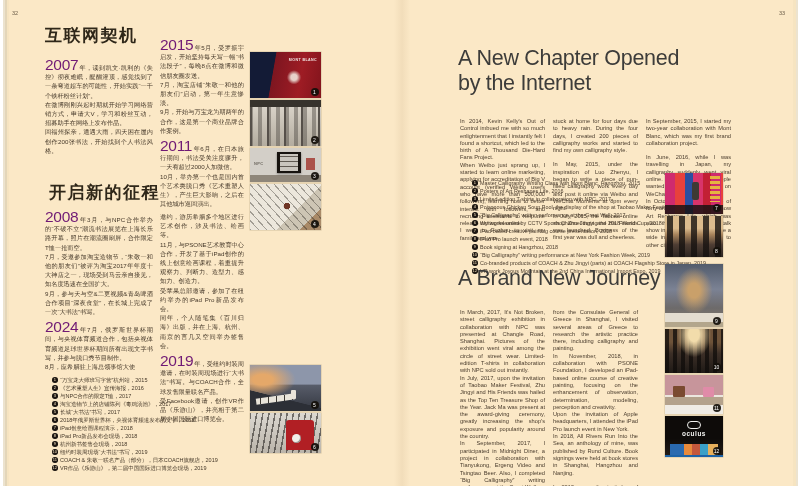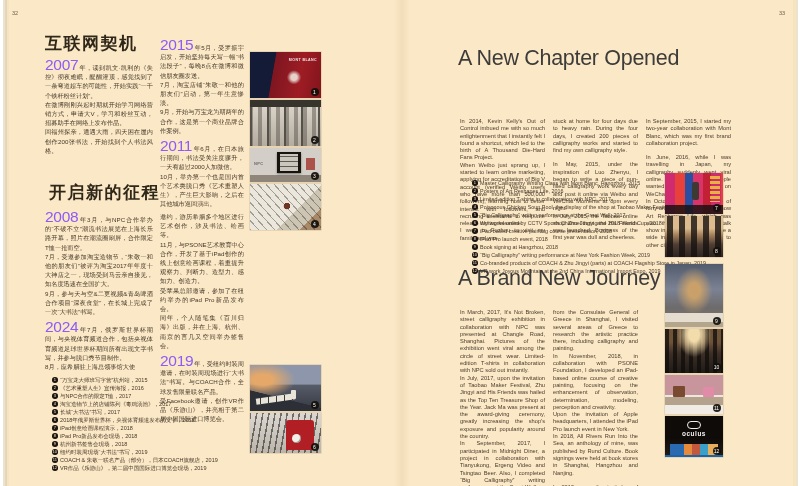--- a/index.html
+++ b/index.html
@@ -11,21 +11,21 @@
   .edge-right{position:absolute;right:0;top:0;bottom:0;width:7px;
     background:linear-gradient(270deg,#ffffff 0 2px,#ece3cf 2px 4px,#f6e4c1 4px 7px);}
   .spine{position:absolute;left:394px;top:0;bottom:0;width:16px;
     background:linear-gradient(90deg,rgba(160,125,80,0) 0,rgba(160,125,80,0.10) 50%,rgba(160,125,80,0) 100%);}
   .pageno{position:absolute;font-size:5.5px;color:#6b5d48;}
 
   
   .cn-h{position:absolute;margin:0;font-size:17px;font-weight:700;letter-spacing:1.5px;color:#2f2719;white-space:nowrap;}
   .cn-col{position:absolute;color:#46392a;font-size:6.2px;line-height:9.2px;text-align:justify;}
   .cn-col p{margin:0;}
-  .yr{font-size:15.5px;letter-spacing:-0.3px;color:#8b5cf6;padding-right:1px;font-weight:400;}
+  .yr{font-size:15.5px;letter-spacing:-0.3px;color:#701a75;padding-right:1px;font-weight:400;}
   .en-h{position:absolute;margin:0;font-size:21.5px;line-height:25px;font-weight:400;
         letter-spacing:-0.3px;color:#3d3c3a;white-space:nowrap;}
   .en-col{position:absolute;color:#4a3c2d;font-size:5.7px;line-height:7.3px;text-align:justify;}
   .en-col p{margin:0;}
   .en-col p.gap{margin-top:7px;}
 
   
   .fig-list{position:absolute;}
   .fig-row{display:flex;align-items:flex-start;margin-bottom:1.6px;}
   .fig-num{flex:0 0 auto;width:5.6px;height:5.6px;border-radius:50%;background:#1d1712;color:#fbe8c6;
@@ -105,21 +105,21 @@
 <body>
 
 <div class="book">
   <div class="edge-left"></div>
   <div class="edge-right"></div>
   <div class="spine"></div>
 
   <div class="pageno" style="left:12px;top:10px">32</div>
   <div class="pageno" style="left:779px;top:10px">33</div>
 
-  <h2 class="cn-h" style="left:45px;top:32px">互联网契机</h2>
+  <h2 class="cn-h" style="left:45px;top:24px">互联网契机</h2>
 
   <div class="cn-col" style="left:45px;top:60px;width:108px">
     <p><span class="yr">2007</span><span>年，读到凯文·凯利的《失控》彻夜难眠，醍醐灌顶，感觉找到了一条弯道超车的可能性，开始实践“一千个铁杆粉丝计划”。</span></p>
     <p>在微博刚刚兴起时期就开始学习网络营销方式，申请大V，学习和粉丝互动，招募助手在网络上发布作品。</p>
     <p>回福州探亲，遭遇大雨，四天困在屋内创作200张书法，开始找到个人书法风格。</p>
   </div>
 
   <h2 class="cn-h" style="left:49px;top:181px">开启新的征程</h2>
 
   <div class="cn-col" style="left:45px;top:212px;width:108px">
@@ -218,21 +218,21 @@
     <span class="gw-paper"></span>
     <span class="gw-figure"></span>
     <span class="badge">5</span>
   </div>
   <div class="photo p-worldcup" style="left:250px;top:413px;width:71px;height:40px">
     <span class="wc-jersey"></span>
     <span class="wc-ball"></span>
     <span class="badge">6</span>
   </div>
 
-  <h1 class="en-h" style="left:458px;top:46px"><span>A New Chapter Opened</span><br></h1>
+  <h1 class="en-h" style="left:458px;top:46px"><span>A New Chapter Opened</span><br><span>by the Internet</span></h1>
 
   <div class="en-col" style="left:460px;top:118px;width:85px">
     <p>In 2014, Kevin Kelly's Out of Control imbued me with so much enlightenment that I instantly felt I found a shortcut, which led to the birth of A Thousand Die-Hard Fans Project.</p>
     <p>When Weibo just sprang up, I started to learn online marketing, applying for accreditation of Big V account (verified Weibo users who have more than 500,000 followers), learning how to better interact with followers, and recruiting assistants to help me release my works online.</p>
     <p>I went to Fuzhou to visit my family and was</p>
   </div>
   <div class="en-col" style="left:553px;top:118px;width:85px">
     <p>stuck at home for four days due to heavy rain. During the four days, I created 200 pieces of calligraphy works and started to find my own calligraphy style.</p>
     <p class="gap">In May, 2015, under the inspiration of Luo Zhenyu, I began to write a piece of pun-filled calligraphy work every day and post it online via Weibo and WeChat Moments at 8pm every night.</p>
     <p>In July, 2015, the Taobao online shop Zhu Jingyi and His Friends was launched. Business of the first year was dull and cheerless.</p>

